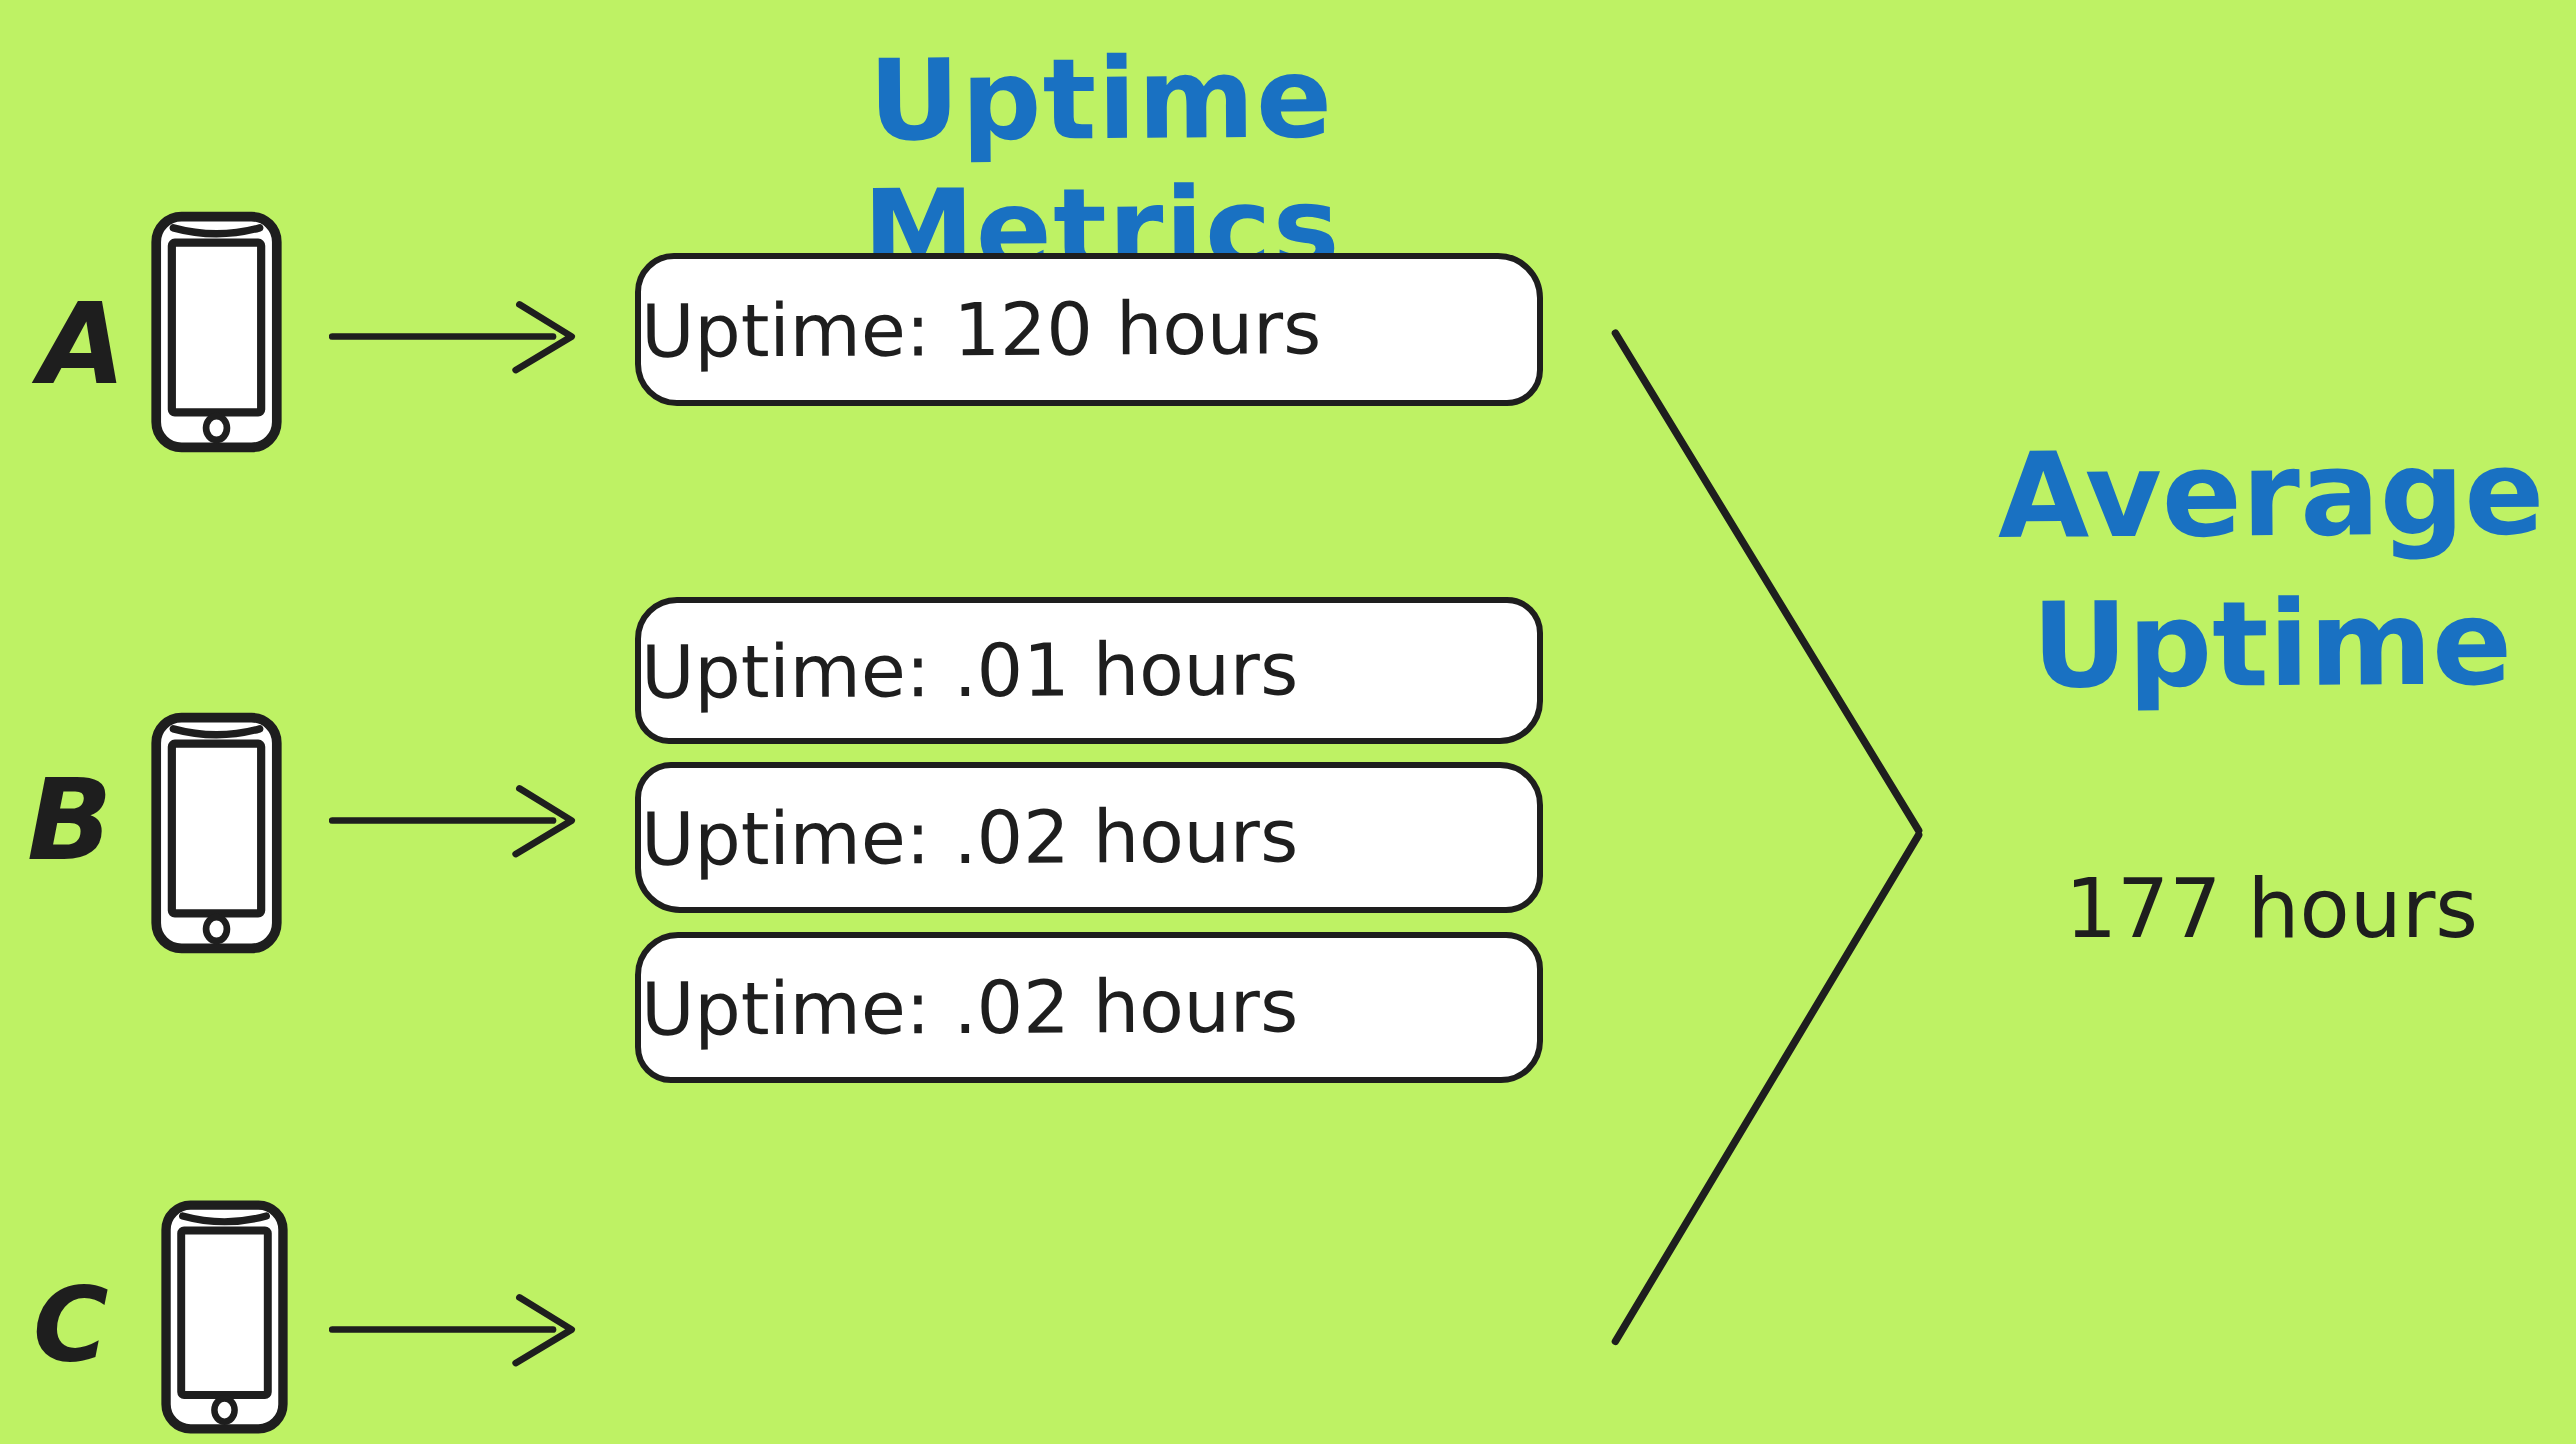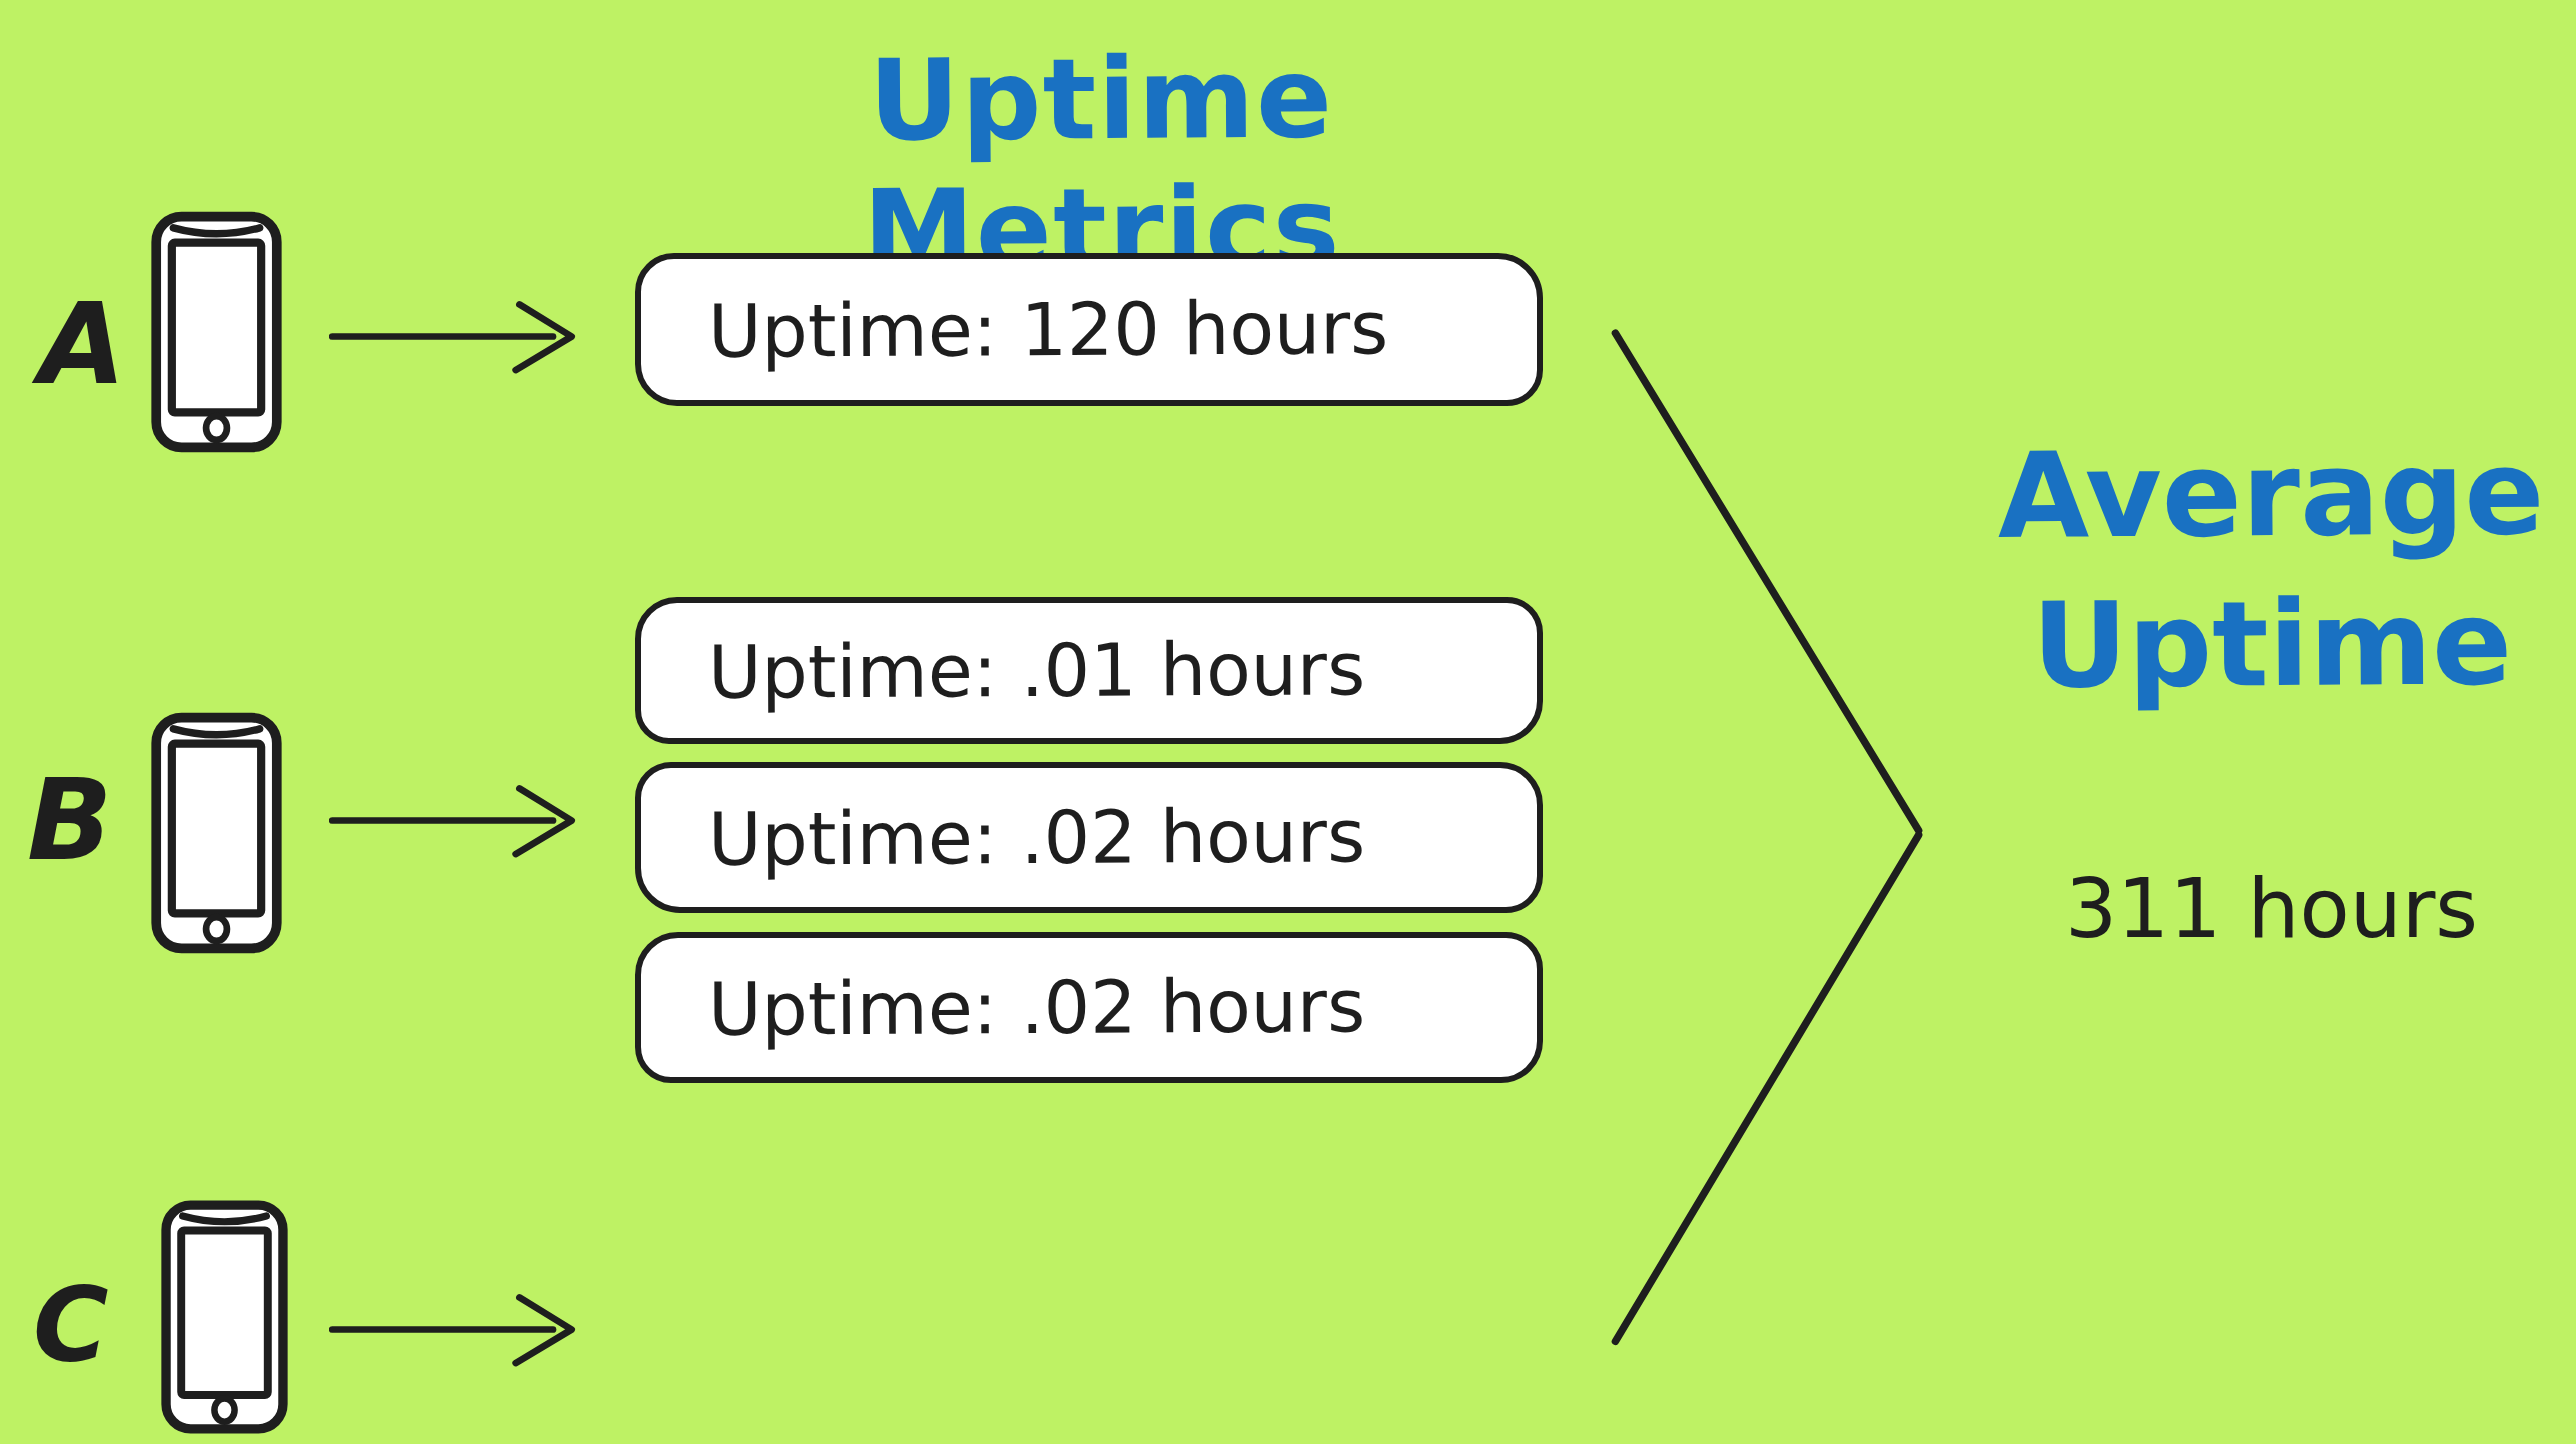--- a/index.html
+++ b/index.html
@@ -54,21 +54,20 @@
   .arrow-b { left: 329px; top: 772px; }
   .arrow-c { left: 329px; top: 1281px; }
   .metric-box {
     position: absolute;
     left: 635px;
     width: 908px;
     background: #ffffff;
     border: 6.7px solid #1e1e1e;
     display: flex;
     align-items: center;
-    padding-left: 67px;
     box-sizing: border-box;
     font-size: 73px;
     line-height: 1;
     color: #1e1e1e;
   }
   .box-a  { top: 253px;  height: 153px; border-radius: 39px 45px 36px 42px; }
   .box-b1 { top: 597px;  height: 147px; border-radius: 42px 36px 43px 34px; }
   .box-b2 { top: 762px; height: 151px; border-radius: 36px 43px 37px 45px; }
   .box-b3 { top: 932px; height: 151px; border-radius: 43px 37px 42px 36px; }
   .box-c  { top: 1267px; height: 147px; border-radius: 46px 52px 45px 49px; }
@@ -163,16 +162,16 @@
 
   <svg class="chevron" viewBox="0 0 470 1420">
     <line x1="22" y1="28" x2="428" y2="694" stroke="#1e1e1e" stroke-width="10" stroke-linecap="round"></line>
     <line x1="428" y1="700" x2="22" y2="1378" stroke="#1e1e1e" stroke-width="10" stroke-linecap="round"></line>
   </svg>
 
   <div class="avg-heading">
     <div>Average</div>
     <div>Uptime</div>
   </div>
-  <div class="avg-value">311 hours</div>
+  <div class="avg-value">177 hours</div>
 
 </div>
 
 
 </body></html>

